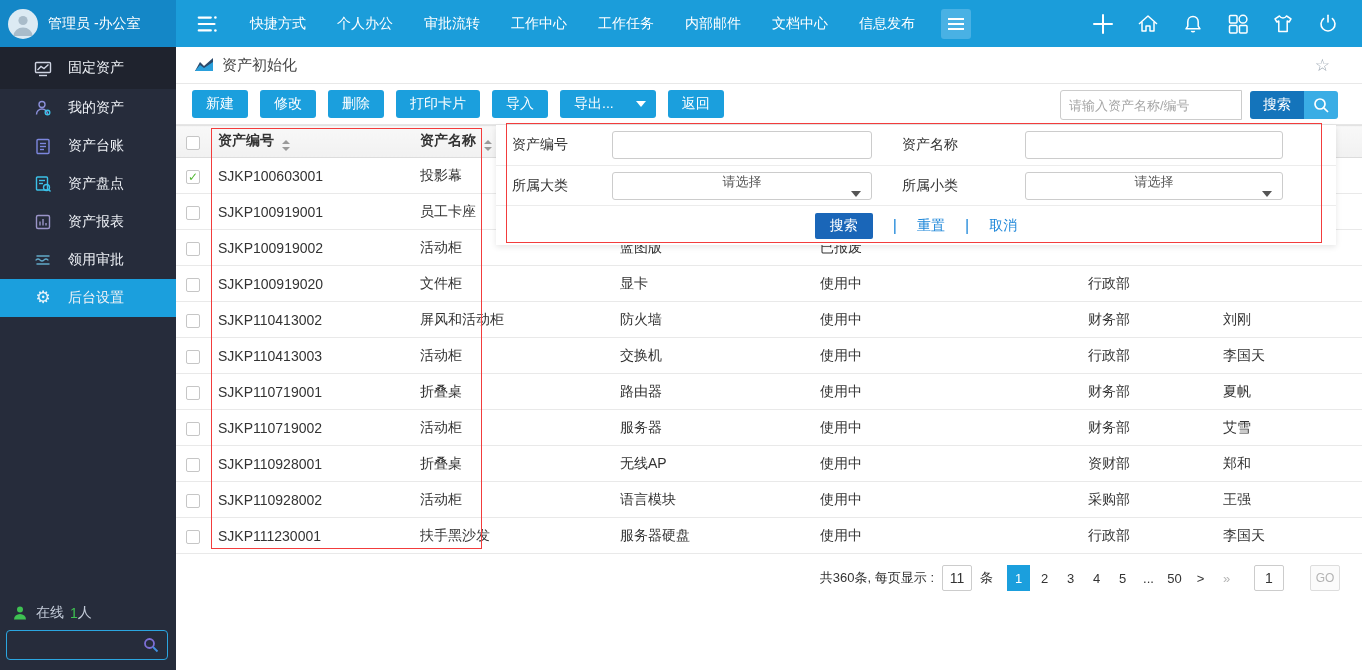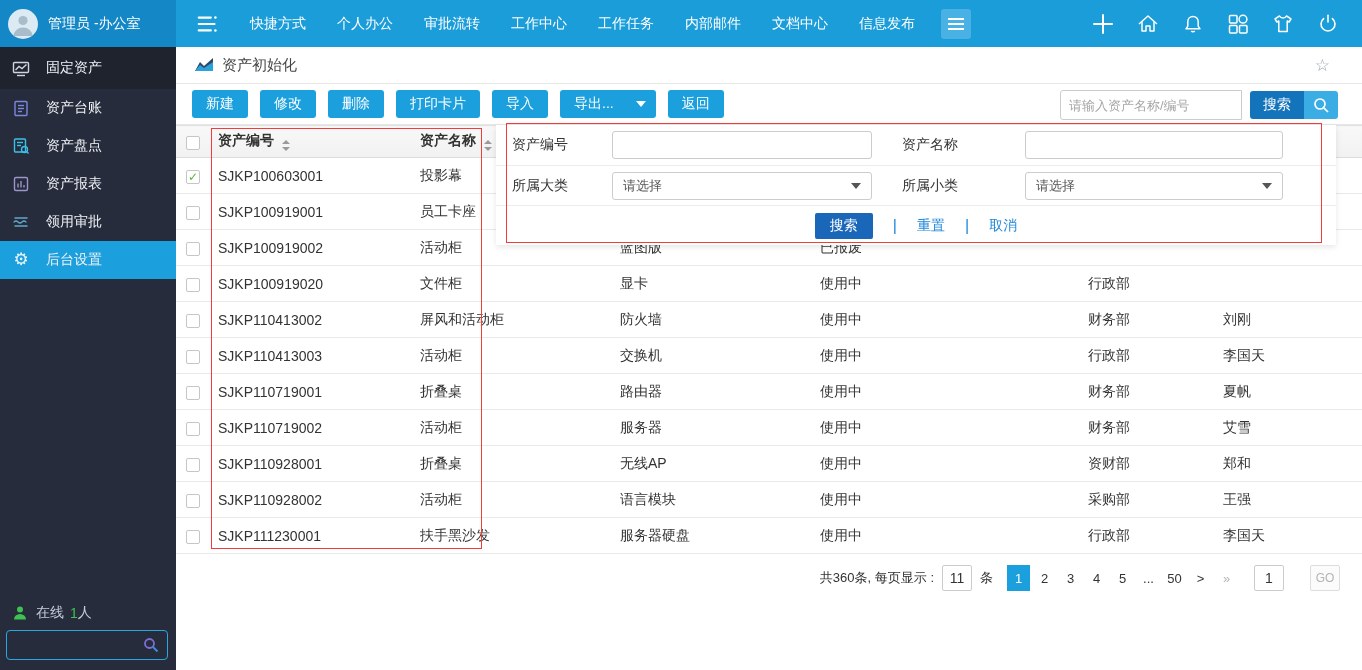--- a/index.html
+++ b/index.html
@@ -14,21 +14,21 @@
   .brand-name{color:#fff;font-size:14px;margin-left:10px;white-space:nowrap;}
   .collapse{margin-left:20px;flex:0 0 auto;cursor:pointer;}
   .nav{display:flex;margin-left:30px;gap:31px;}
   .nav-item{color:#fff;font-size:14px;white-space:nowrap;cursor:pointer;}
   .menu-btn{width:30px;height:30px;background:#49b1e4;border-radius:3px;margin-left:26px;display:flex;align-items:center;justify-content:center;cursor:pointer;}
   .top-icons{position:absolute;right:22px;top:0;height:47px;display:flex;align-items:center;gap:21px;}
   .tico{width:24px;height:24px;cursor:pointer;display:block;}
 
   
   .sidebar{position:absolute;left:0;top:47px;width:176px;height:623px;background:#262c3b;z-index:5;}
-  .side-item{height:38px;display:flex;align-items:center;padding-left:12px;color:#eef1f6;font-size:14px;cursor:pointer;}
+  .side-item{height:38px;display:flex;align-items:center;padding-left:34px;color:#eef1f6;font-size:14px;cursor:pointer;}
   .side-item .sico{width:18px;height:18px;margin-right:16px;flex:0 0 auto;}
   .side-item.module{height:42px;background:#1f232e;}
   .side-item.active{background:#1b9fdd;}
   .gear-glyph{font-size:17px;color:#eaf4fb;line-height:18px;width:18px;text-align:center;margin-right:16px;}
   .online{position:absolute;left:12px;bottom:48px;display:flex;align-items:center;font-size:14px;color:#c3cbd8;}
   .online .cnt{color:#3ec152;margin-left:6px;}
   .online svg{margin-right:8px;}
   .side-search{position:absolute;left:6px;bottom:10px;width:162px;height:30px;border:1px solid #2ba6e0;border-radius:4px;background:transparent;display:flex;align-items:center;}
   .side-search input{flex:1;background:transparent;border:none;outline:none;color:#dfe6ef;font-size:13px;padding:0 8px;min-width:0;}
   .side-search svg{margin-right:8px;flex:0 0 auto;}
@@ -74,21 +74,21 @@
   .go-btn{width:30px;height:26px;border:1px solid #ddd;background:#fbfbfb;color:#b3b3b3;font-size:12px;display:flex;align-items:center;justify-content:center;border-radius:2px;cursor:pointer;margin-left:18px;}
 
   
   .search-panel{position:absolute;left:496px;top:125px;width:840px;height:120px;background:#fff;z-index:30;box-shadow:0 2px 6px rgba(0,0,0,.10);}
   .sp-row{height:40px;display:flex;align-items:center;position:relative;}
   .sp-row + .sp-row{border-top:1px solid #ececec;}
   .sp-label{position:absolute;font-size:14px;color:#333;white-space:nowrap;}
   .sp-label.l1{left:16px;} .sp-label.l2{left:406px;}
   .sp-input{position:absolute;height:28px;border:1px solid #ccc;border-radius:3px;outline:none;font-size:13px;padding:0 8px;font-family:inherit;top:6px;}
   .sp-input.f1{left:116px;width:260px;} .sp-input.f2{left:529px;width:258px;}
-  .sp-select{position:absolute;height:28px;border:1px solid #ccc;border-radius:3px;top:6px;display:flex;align-items:center;padding:0 10px;font-size:13px;color:#555;cursor:pointer;background:#fff;}
+  .sp-select{position:absolute;height:28px;border:1px solid #ccc;border-radius:3px;top:6px;display:flex;align-items:center;padding:0 10px;font-size:13px;color:#555;cursor:pointer;background:#fff;flex-direction:column;}
   .sp-select.f1{left:116px;width:260px;} .sp-select.f2{left:529px;width:258px;}
   .sp-select .dcaret{margin-left:auto;width:0;height:0;border-left:5px solid transparent;border-right:5px solid transparent;border-top:6px solid #555;}
   .sp-actions{justify-content:center;gap:0;}
   .sp-search-btn{width:58px;height:26px;background:#1a66b8;color:#fff;border:none;border-radius:2px;font-size:14px;cursor:pointer;font-family:inherit;}
   .sp-sep{color:#1e87d9;margin:0 20px;}
   .sp-link{color:#1e87d9;font-size:14px;cursor:pointer;}
 
   
   .red-rect{position:absolute;border:1px solid #f23c3c;z-index:40;pointer-events:none;}
   .red-col{left:211px;top:128px;width:271px;height:421px;}
@@ -166,20 +166,28 @@
 </div>
 
 <div class="sidebar">
   <div class="side-item module">
     <svg class="sico" viewBox="0 0 18 18" fill="none" stroke="#cfd4e2" stroke-width="1.4">
         <rect x="1.5" y="3.5" width="15" height="10" rx="1"></rect>
         <polyline points="3.5,11 7,7.5 10,9.5 14.5,5.5"></polyline>
         <line x1="5" y1="16.5" x2="13" y2="16.5"></line>
       </svg>
     <span>固定资产</span>
+  </div>
+  <div class="side-item">
+    <svg class="sico" viewBox="0 0 18 18" fill="none" stroke="#8b8fd9" stroke-width="1.4">
+        <circle cx="8" cy="5.5" r="3"></circle>
+        <path d="M2.5 15.5 a5.5 5.5 0 0 1 11 0"></path>
+        <circle cx="13.5" cy="13.5" r="2.3" stroke="#3bc1e8"></circle>
+      </svg>
+    <span>我的资产</span>
   </div>
   <div class="side-item">
     <svg class="sico" viewBox="0 0 18 18" fill="none" stroke="#7c86dd" stroke-width="1.4">
         <rect x="3" y="2.5" width="12" height="14" rx="1"></rect>
         <line x1="6" y1="6.5" x2="12" y2="6.5"></line>
         <line x1="6" y1="9.5" x2="12" y2="9.5"></line>
         <line x1="6" y1="12.5" x2="10" y2="12.5"></line>
       </svg>
     <span>资产台账</span>
   </div>

